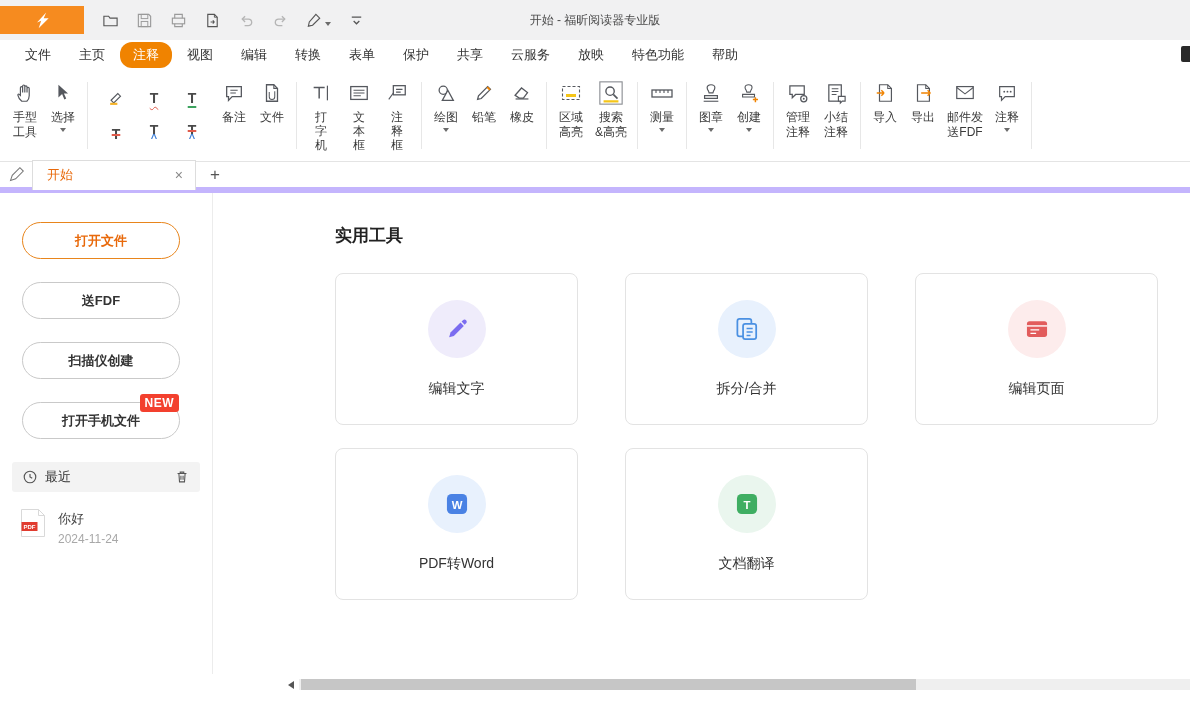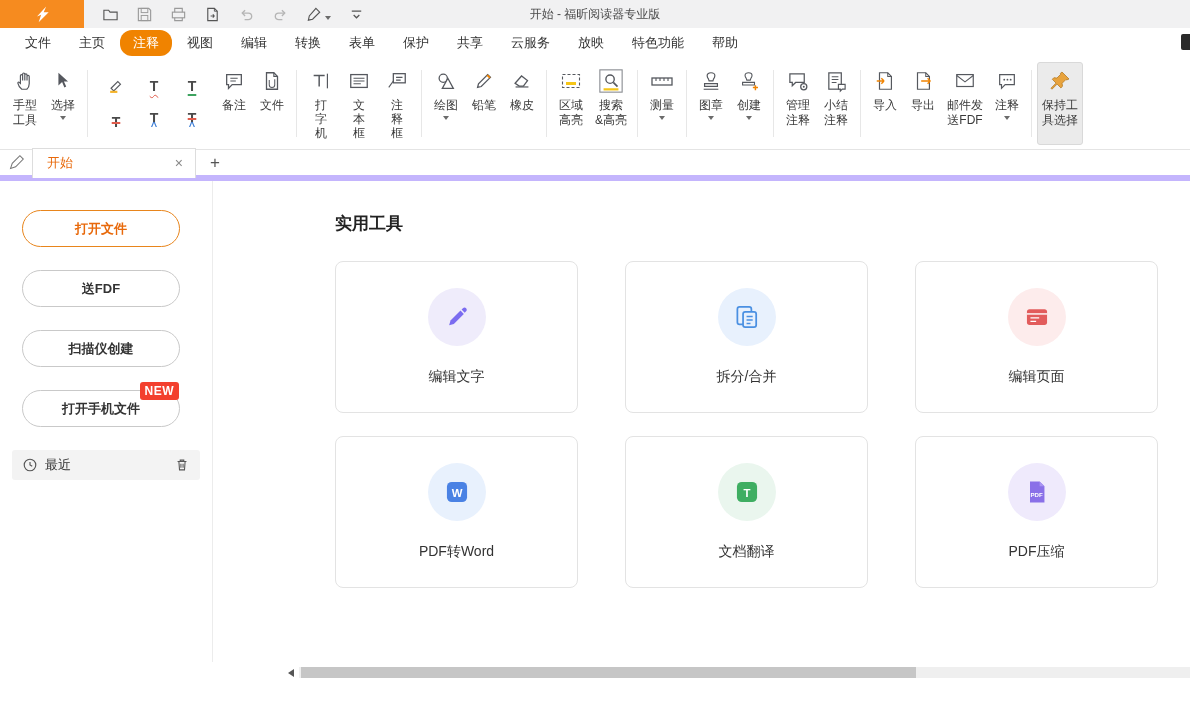--- a/index.html
+++ b/index.html
@@ -1,21 +1,21 @@
 <!DOCTYPE html>
 <html><head>
 <meta charset="utf-8">
 <style>
   * { margin:0; padding:0; box-sizing:border-box; }
   html,body { width:1190px; height:710px; }
   body { font-family:"Liberation Sans","DejaVu Sans",sans-serif; background:#fff; color:#333; overflow:hidden; font-size:12px; }
   .app { position:relative; width:1190px; height:710px; background:#fff; }
 
   
-  .titlebar { height:28px; background:#f1f1f2; display:flex; align-items:center; position:relative; }
+  .titlebar { height:40px; background:#f1f1f2; display:flex; align-items:center; position:relative; }
   .logo { width:84px; height:28px; background:#f68b1f; display:flex; align-items:center; justify-content:center; cursor:pointer; }
   .qat { display:flex; align-items:center; gap:14px; margin-left:16px; }
   .qbtn { width:20px; height:20px; display:flex; align-items:center; justify-content:center; cursor:pointer; }
   .qbtn.withdd { width:28px; }
   .win-title { position:absolute; left:50%; transform:translateX(-50%); font-size:12px; color:#4a4a4a; white-space:nowrap; }
 
   
   .menubar { height:30px; background:#fff; display:flex; align-items:center; padding-left:12px; gap:2px; position:relative; }
   .menu-item { padding:4px 13px; font-size:13px; color:#333; border-radius:12px; cursor:pointer; white-space:nowrap; }
   .menu-item.active { background:#f08300; color:#fff; }
@@ -468,31 +468,20 @@
           </svg>
       </div>
       <div class="rlb">
           <span>注释</span>
         </div>
       <div class="dd"></div>
     </div>
 
     <div class="vsep"></div>
 
-    <div class="rbtn pressed">
-      <div class="ric">
-        <svg width="24" height="24" viewBox="0 0 24 24">
-            <path d="M14 3l7 7-2.2.9-.9-.4-3.8 3.8.4 3-1.6 1.6-3.8-3.8L4 20.2l-1-1 5.1-5.1L4.3 10.3 5.9 8.7l3 .4 3.8-3.8-.4-.9z" fill="#e8a33d" stroke="#b57b24" stroke-width="0.8"></path>
-          </svg>
-      </div>
-      <div class="rlb">
-          <span>保持工</span>
-          <span>具选择</span>
-        </div>
-    </div>
 
   </div>
 
   <div class="tabbar">
     <span class="tab-pen">
       <svg width="17" height="17" viewBox="0 0 20 20">
           <path d="M3 17l2-6L14 2l4 4-9 9z" fill="none" stroke="#777" stroke-width="1.2"></path>
         </svg>
     </span>
     <div class="doc-tab">
@@ -525,20 +514,32 @@
             <path d="M9 5.5V9l2.5 1.5" fill="none" stroke="#555" stroke-width="1.3"></path>
           </svg>
         <span class="lbl">最近</span>
         <span class="trash">
           <svg width="16" height="16" viewBox="0 0 18 18">
               <path d="M4 5h10M7 5V3.5h4V5M5.5 5l.7 9.5h5.6l.7-9.5M7.8 7.5v4.5M10.2 7.5v4.5" fill="none" stroke="#555" stroke-width="1.2"></path>
             </svg>
         </span>
       </div>
 
+      <div class="recent-item">
+        <svg width="26" height="30" viewBox="0 0 26 30">
+          <path d="M1.5 1.5h17l6 6v21h-23z" fill="#fff" stroke="#d9d9d9" stroke-width="1"></path>
+          <path d="M18.5 1.5v6h6" fill="none" stroke="#d9d9d9" stroke-width="1"></path>
+          <rect x="1.5" y="14" width="16" height="9" fill="#e13b2f"></rect>
+          <text x="9.5" y="20.8" text-anchor="middle" font-size="6" font-weight="bold" fill="#fff" font-family="Liberation Sans, sans-serif">PDF</text>
+        </svg>
+        <div class="ri-meta">
+          <div class="ri-name">你好</div>
+          <div class="ri-date">2024-11-24</div>
+        </div>
+      </div>
     </div>
 
     <div class="main">
       <div class="section-title">实用工具</div>
       <div class="cards">
 
         <div class="card">
           <div class="circle c-purple">
             <svg width="28" height="28" viewBox="0 0 32 32">
                 <path d="M7 25.5l1.6-5.4L20 8.7l3.8 3.8L12.4 23.9 7 25.5z" fill="#7b6cf0"></path>
@@ -583,30 +584,20 @@
         <div class="card">
           <div class="circle c-green">
             <svg width="28" height="28" viewBox="0 0 32 32">
                 <rect x="4.5" y="4.5" width="23" height="23" rx="5.5" fill="#3fae62"></rect>
                 <text x="16" y="21.5" text-anchor="middle" font-size="13" font-weight="bold" fill="#fff" font-family="Liberation Sans, sans-serif">T</text>
               </svg>
           </div>
           <div class="card-label">文档翻译</div>
         </div>
 
-        <div class="card">
-          <div class="circle c-violet">
-            <svg width="28" height="28" viewBox="0 0 32 32">
-                <path d="M8 4h11l5.5 5.5V28H8z" fill="#8a70e8"></path>
-                <path d="M19 4v5.5h5.5" fill="#a995f2"></path>
-                <text x="15.5" y="22" text-anchor="middle" font-size="7" font-weight="bold" fill="#fff" font-family="Liberation Sans, sans-serif">PDF</text>
-              </svg>
-          </div>
-          <div class="card-label">PDF压缩</div>
-        </div>
 
       </div>
     </div>
 
     <div class="hscroll">
       <span class="hs-arrow">
           <span class="tri"></span>
         </span>
       <div class="hs-track">
         <div class="hs-thumb"></div>

